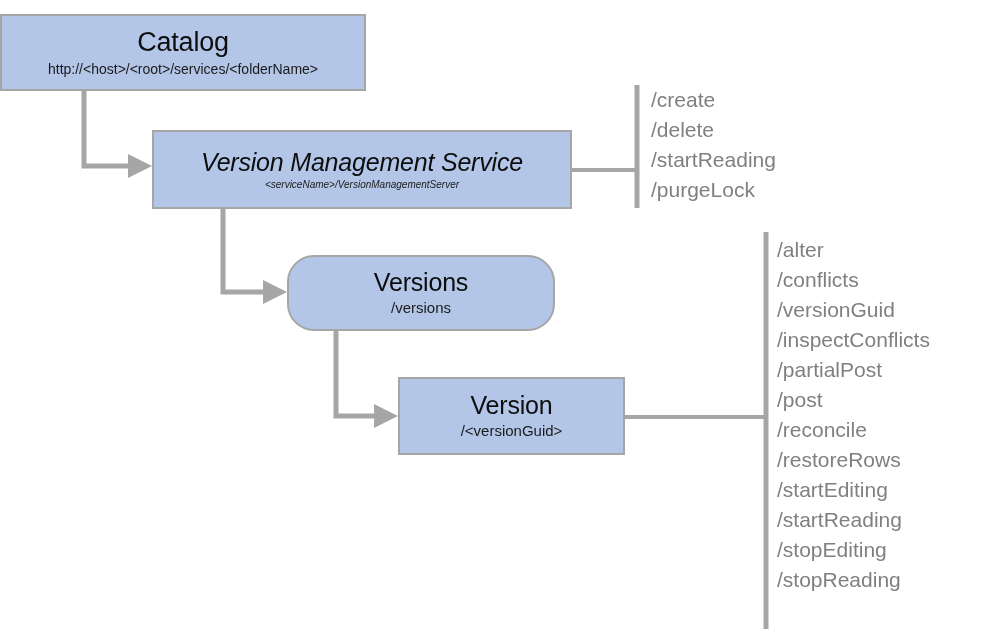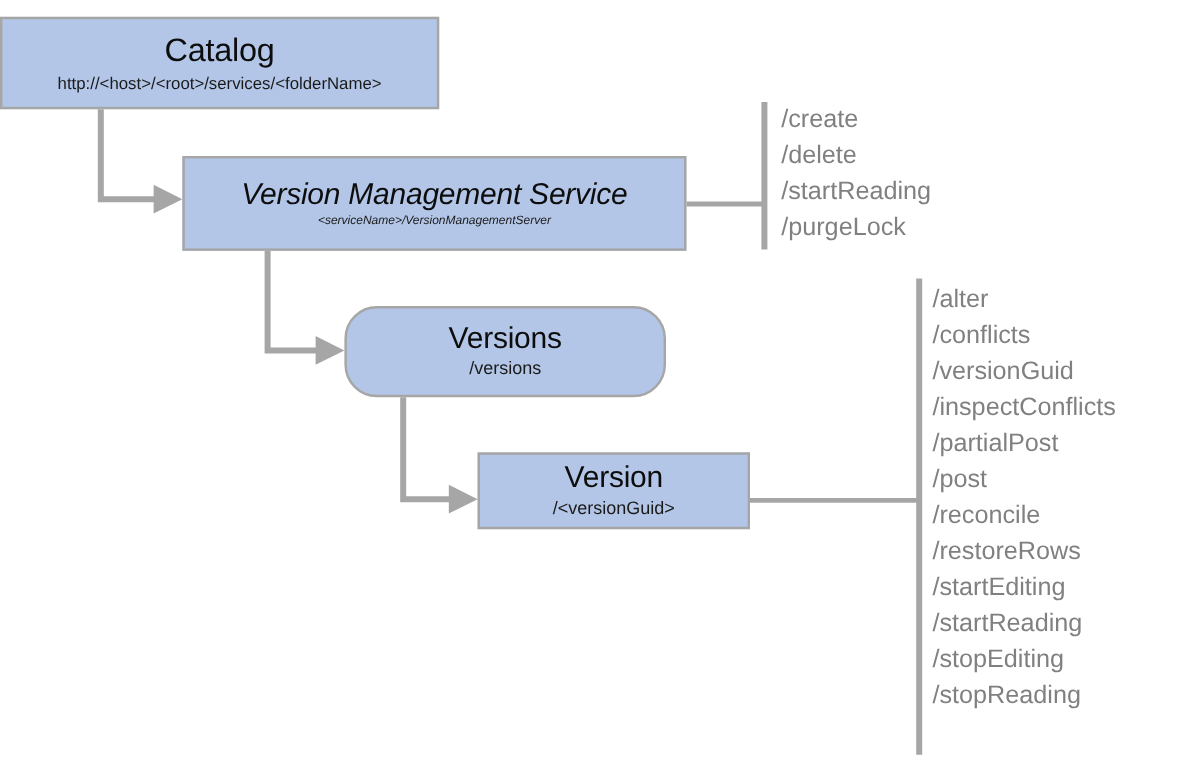--- a/index.html
+++ b/index.html
@@ -52,21 +52,21 @@
   #node-catalog .node-sub   { font-size: 14px; }
 
   #node-vms          { left: 152px; top: 130px; width: 420px; height: 79px; font-style: italic; }
   #node-vms .node-title { font-size: 25px; }
   #node-vms .node-sub   { font-size: 10px; }
 
   #node-versions     { left: 287px; top: 255px; width: 268px; height: 76px; border-radius: 27px; }
   #node-versions .node-title { font-size: 25px; }
   #node-versions .node-sub   { font-size: 15px; }
 
-  #node-version      { left: 398px; top: 377px; width: 227px; height: 64px; }
+  #node-version      { left: 398px; top: 377px; width: 227px; height: 78px; }
   #node-version .node-title { font-size: 25px; }
   #node-version .node-sub   { font-size: 15px; }
 
   
   #connectors {
     position: absolute;
     left: 0; top: 0;
     width: 995px; height: 640px;
     z-index: 1;
     pointer-events: none;

